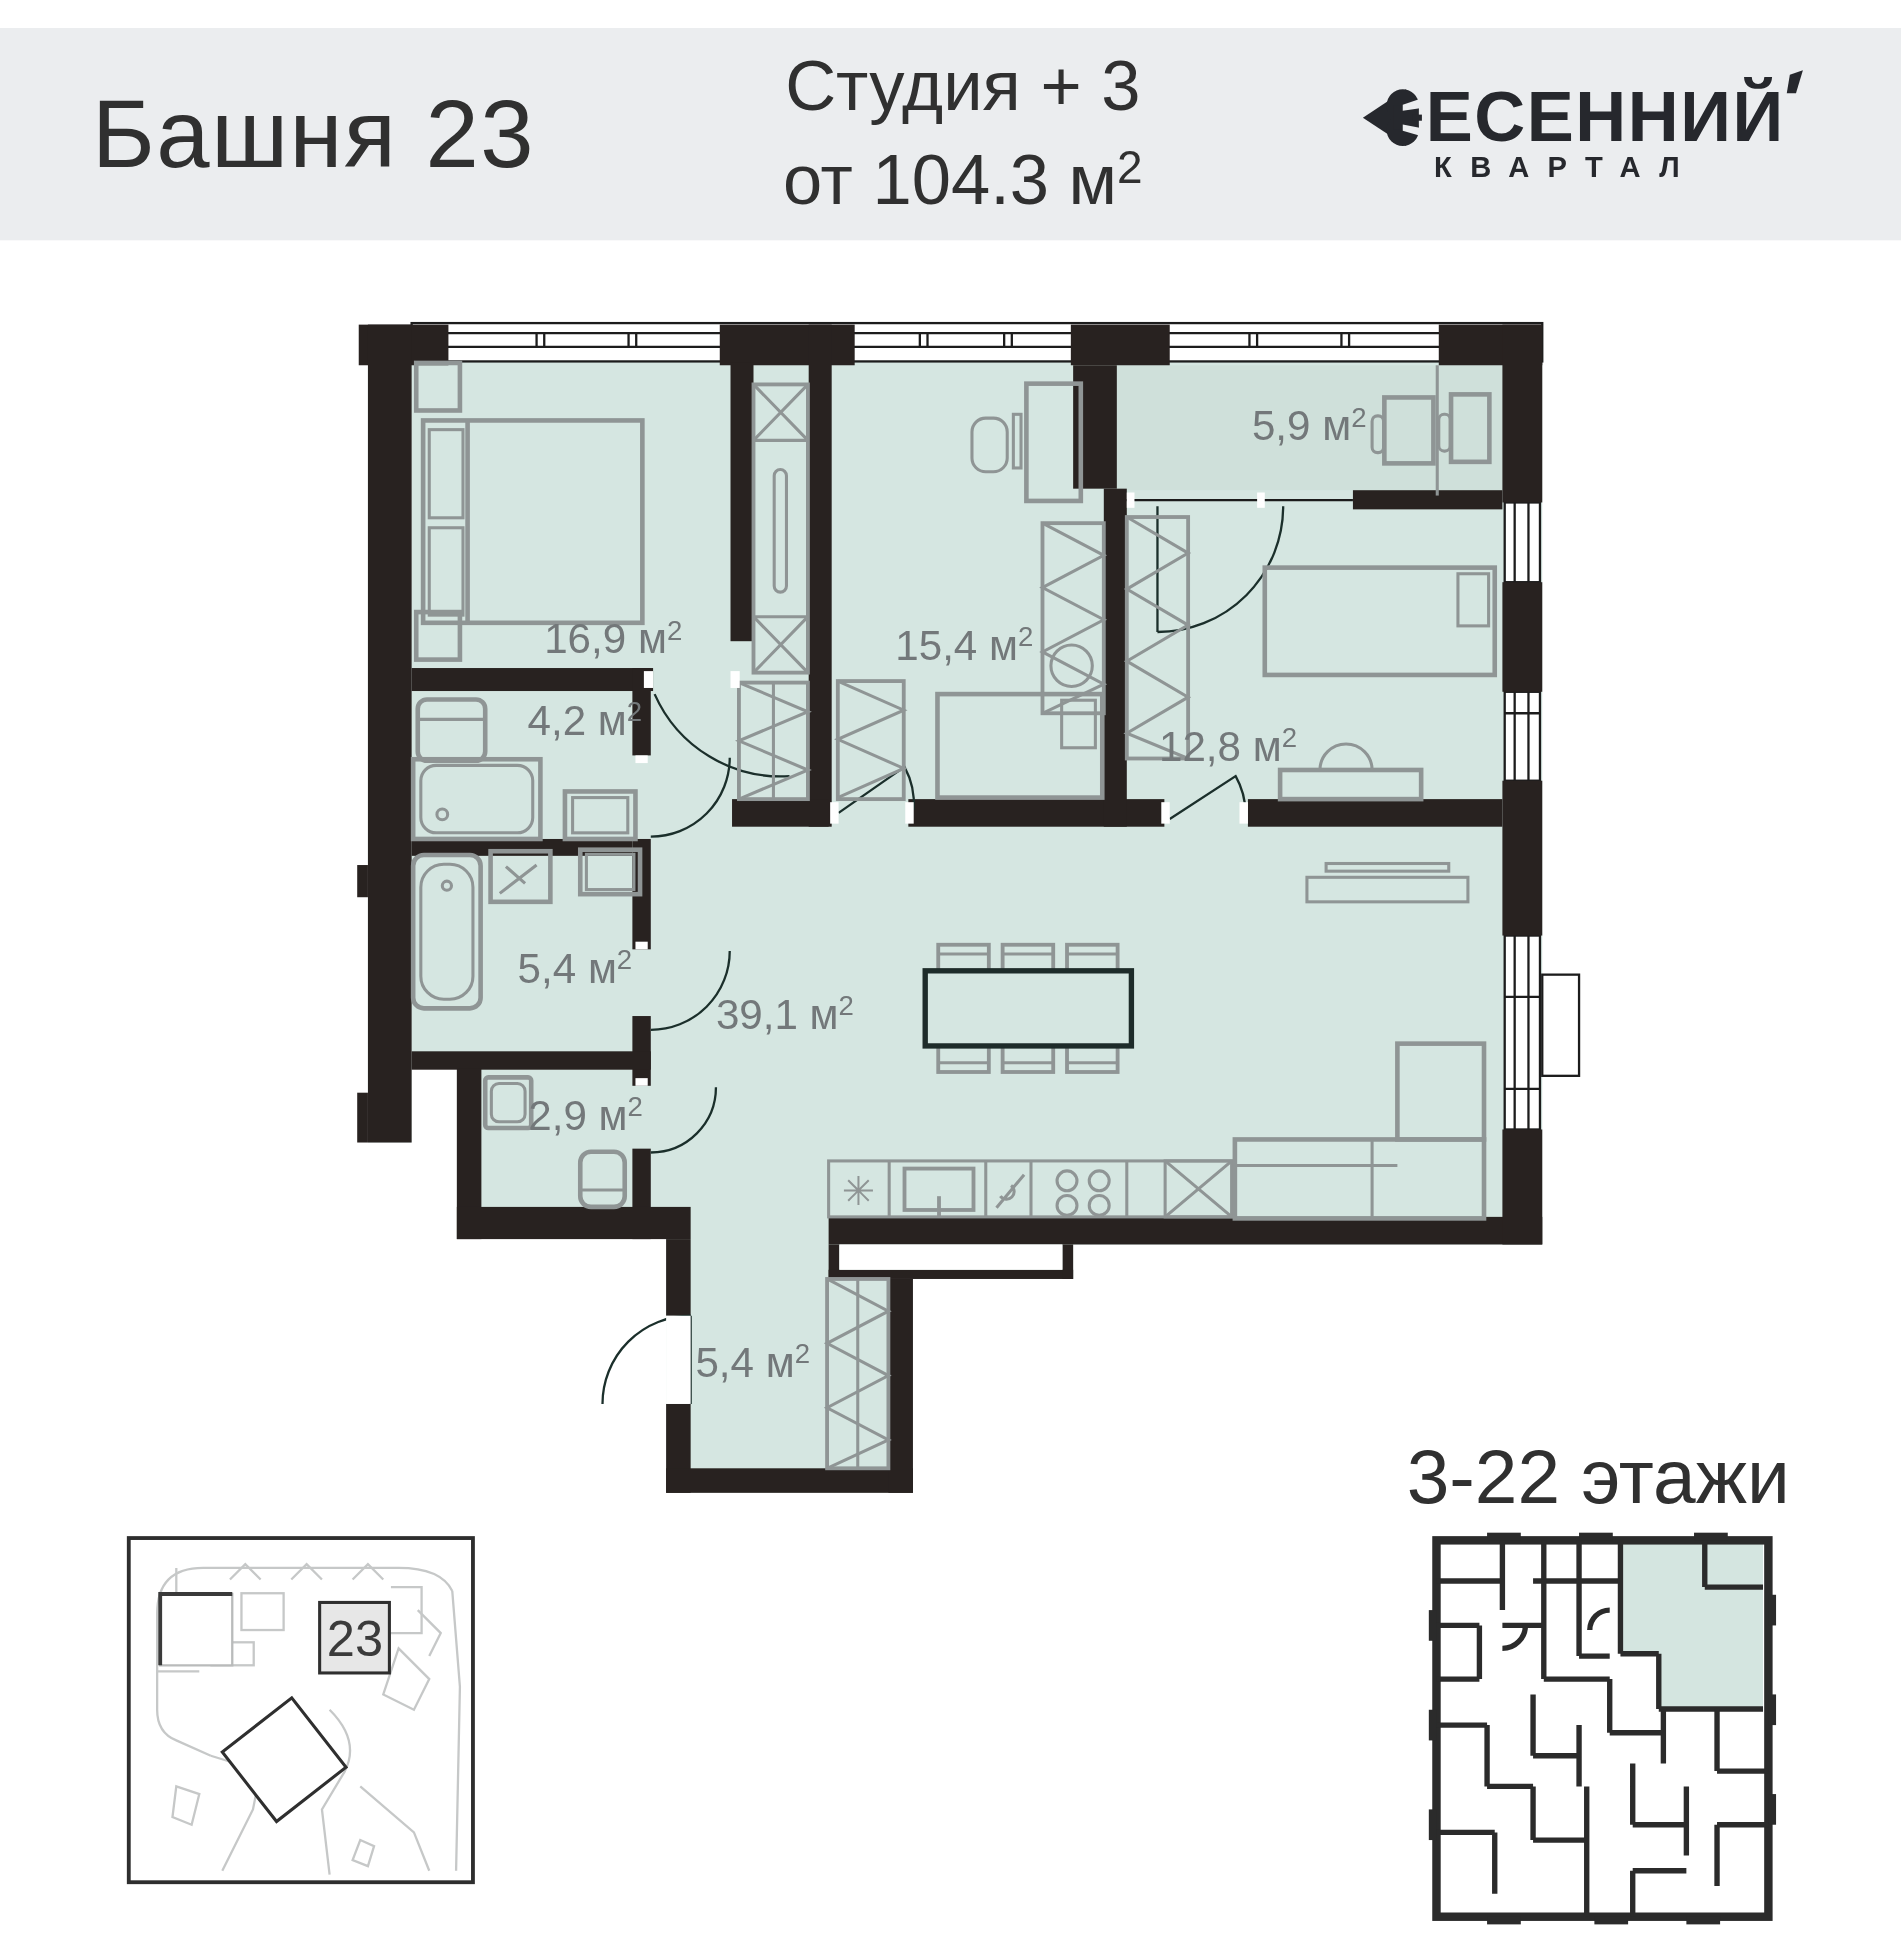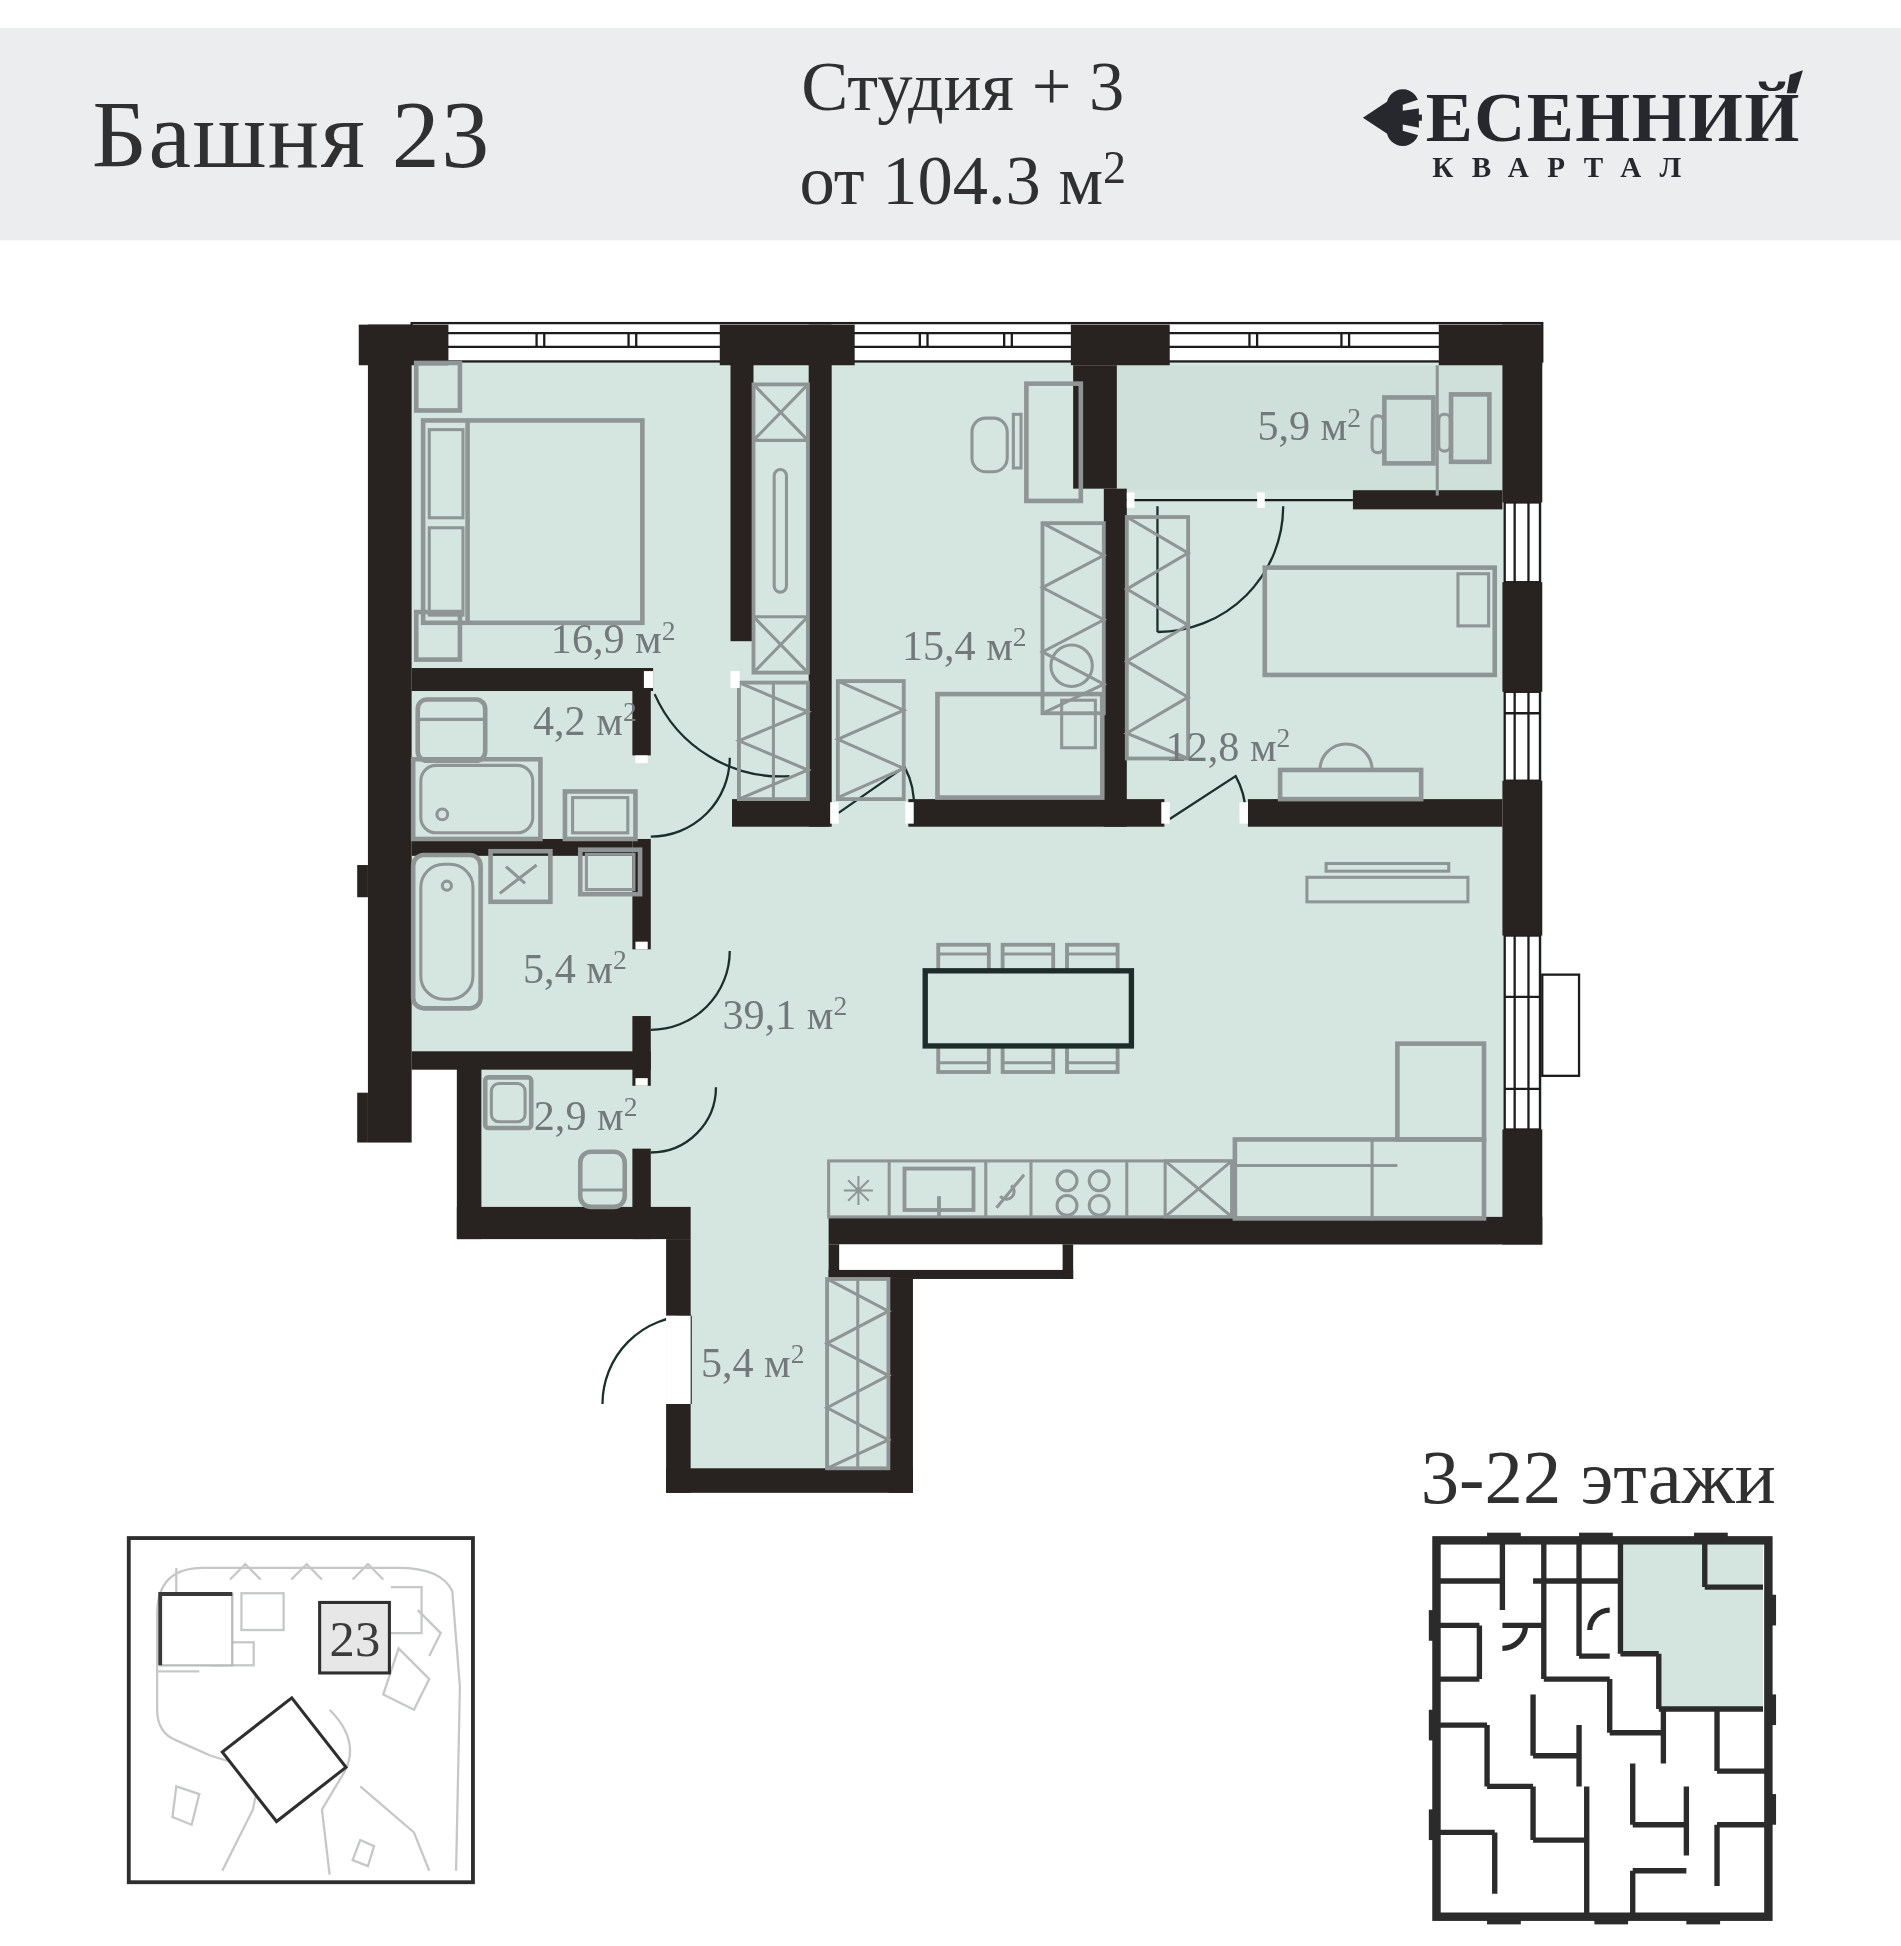--- a/index.html
+++ b/index.html
@@ -1,17 +1,17 @@
 <!DOCTYPE html>
 <html style="font-size:12.3px"><head>
 <meta charset="utf-8">
 <style>
   html,body{margin:0;padding:0;background:#fff;}
   .page{position:relative;width:1901px;height:1947px;background:#fff;overflow:hidden;
-        font-family:Liberation Serif, serif;border-radius:24px;}
+        font-family:Liberation Sans, sans-serif;border-radius:24px;}
   svg{display:block}
 </style>
 </head>
 <body>
 <div class="page">
 <svg width="1901" height="1947" viewBox="0 0 2480 2539" xmlns="http://www.w3.org/2000/svg">
 
 <rect x="0" y="0" width="2480" height="2539" fill="#ffffff"></rect>
 
 <rect x="0" y="36" width="2480" height="277" fill="#ebedef"></rect>

